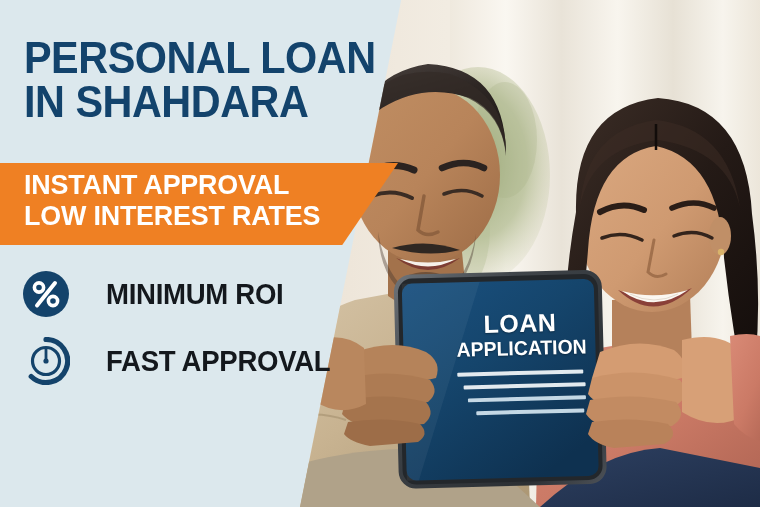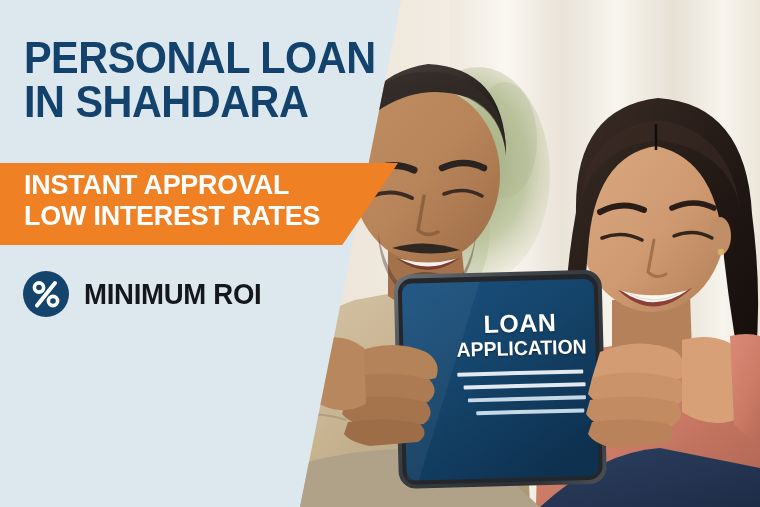--- a/index.html
+++ b/index.html
@@ -49,21 +49,21 @@
     transform:scaleX(0.96);transform-origin:left top;
     z-index:6;
   }
   .orange-text span{display:block;}
 
   
   .features{
     position:absolute;left:22px;top:268px;width:420px;z-index:6;
   }
   .feature{
-    display:flex;align-items:center;height:52px;margin-bottom:15px;
+    display:flex;align-items:center;height:52px;margin-bottom:15px;gap:22px;
   }
   .feat-icon{
     width:48px;height:48px;flex:0 0 48px;margin-right:14px;
     display:block;
   }
   .feat-label{
     color:#14181d;font-weight:bold;
     font-size:29px;letter-spacing:-0.3px;white-space:nowrap;
     transform:scaleX(0.95);transform-origin:left center;
   }
@@ -276,16 +276,25 @@
         <circle cx="24" cy="24" r="23" fill="#14436b"></circle>
         <g fill="none" stroke="#ffffff" stroke-width="3.6">
           <circle cx="17" cy="17.5" r="4.6"></circle>
           <circle cx="31" cy="31" r="4.6"></circle>
         </g>
         <line x1="33" y1="13" x2="15" y2="35.5" stroke="#ffffff" stroke-width="4" stroke-linecap="round"></line>
       </svg>
       <span class="feat-label">MINIMUM ROI</span>
     </div>
 
+    <div class="feature">
+      <svg class="feat-icon" viewBox="0 0 48 48">
+        <path d="M24 2.5 A21.5 21.5 0 1 1 9.2 39.5" fill="none" stroke="#14436b" stroke-width="5.2" stroke-linecap="round"></path>
+        <circle cx="24" cy="24" r="13.5" fill="none" stroke="#14436b" stroke-width="3.2"></circle>
+        <line x1="24" y1="24" x2="24" y2="12.5" stroke="#14436b" stroke-width="2.8" stroke-linecap="round"></line>
+        <circle cx="24" cy="24" r="2.6" fill="#14436b"></circle>
+      </svg>
+      <span class="feat-label">FAST APPROVAL</span>
+    </div>
 
 
   </div>
 </div>
 
 </body></html>

